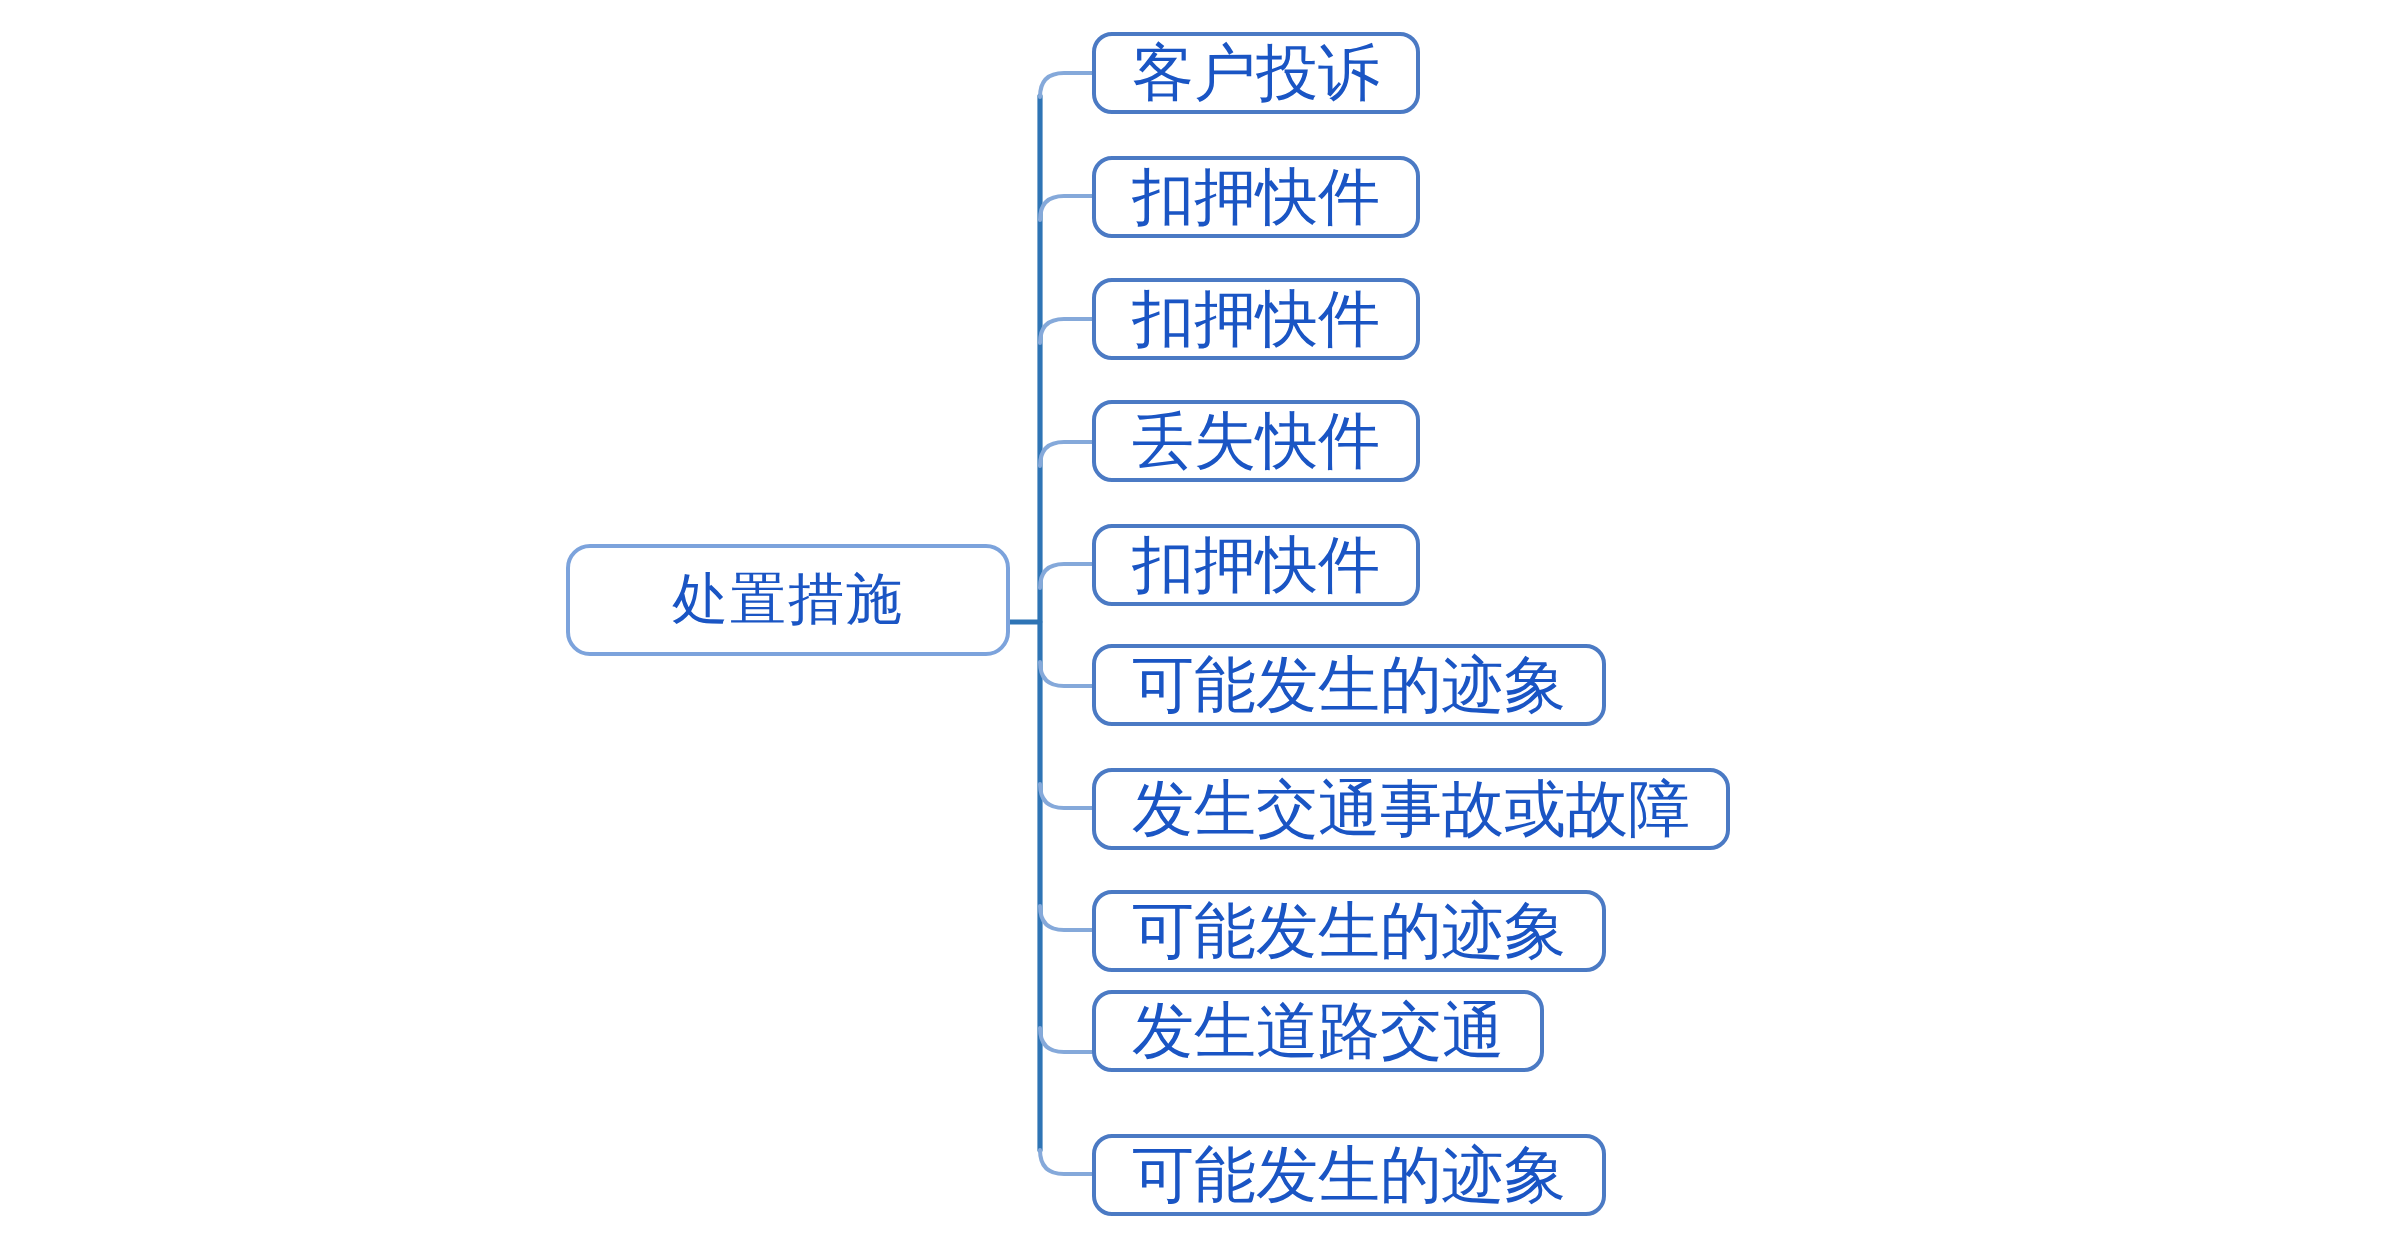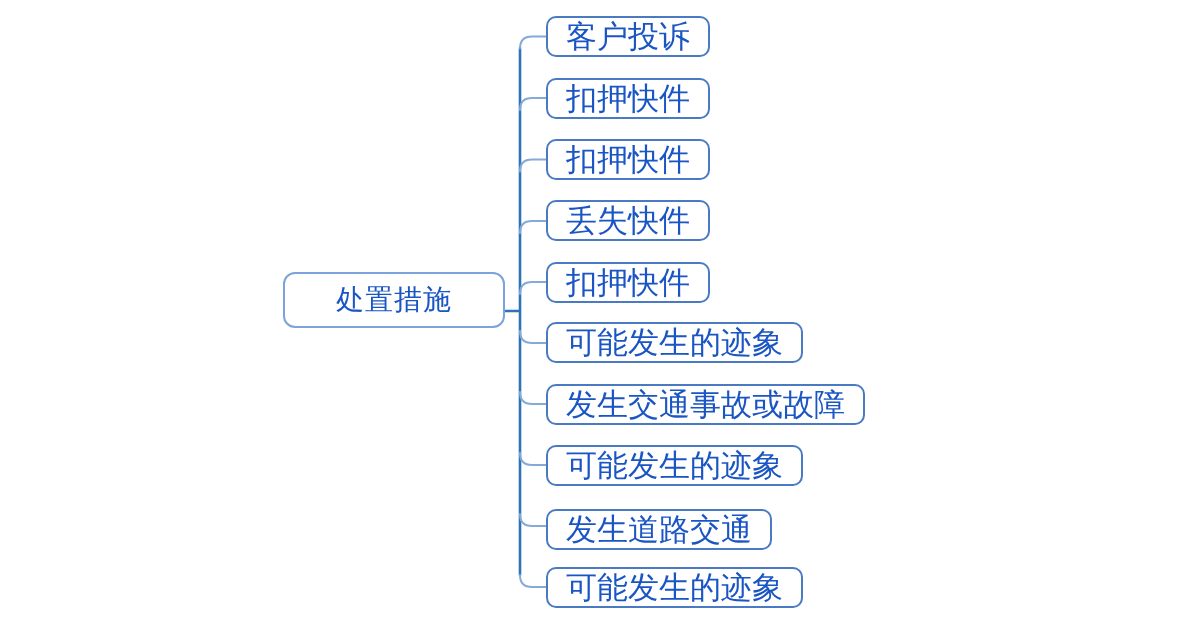--- a/index.html
+++ b/index.html
@@ -105,17 +105,17 @@
   <div class="child-node" style="top:200px">丢失快件</div>
 
   <div class="child-node" style="top:262px">扣押快件</div>
 
   <div class="child-node" style="top:322px">可能发生的迹象</div>
 
   <div class="child-node" style="top:384px">发生交通事故或故障</div>
 
   <div class="child-node" style="top:445px">可能发生的迹象</div>
 
-  <div class="child-node" style="top:509px">发生道路交通</div>
+  <div class="child-node" style="top:495px">发生道路交通</div>
 
   <div class="child-node" style="top:567px">可能发生的迹象</div>
 
 </div>
 
 </body></html>

